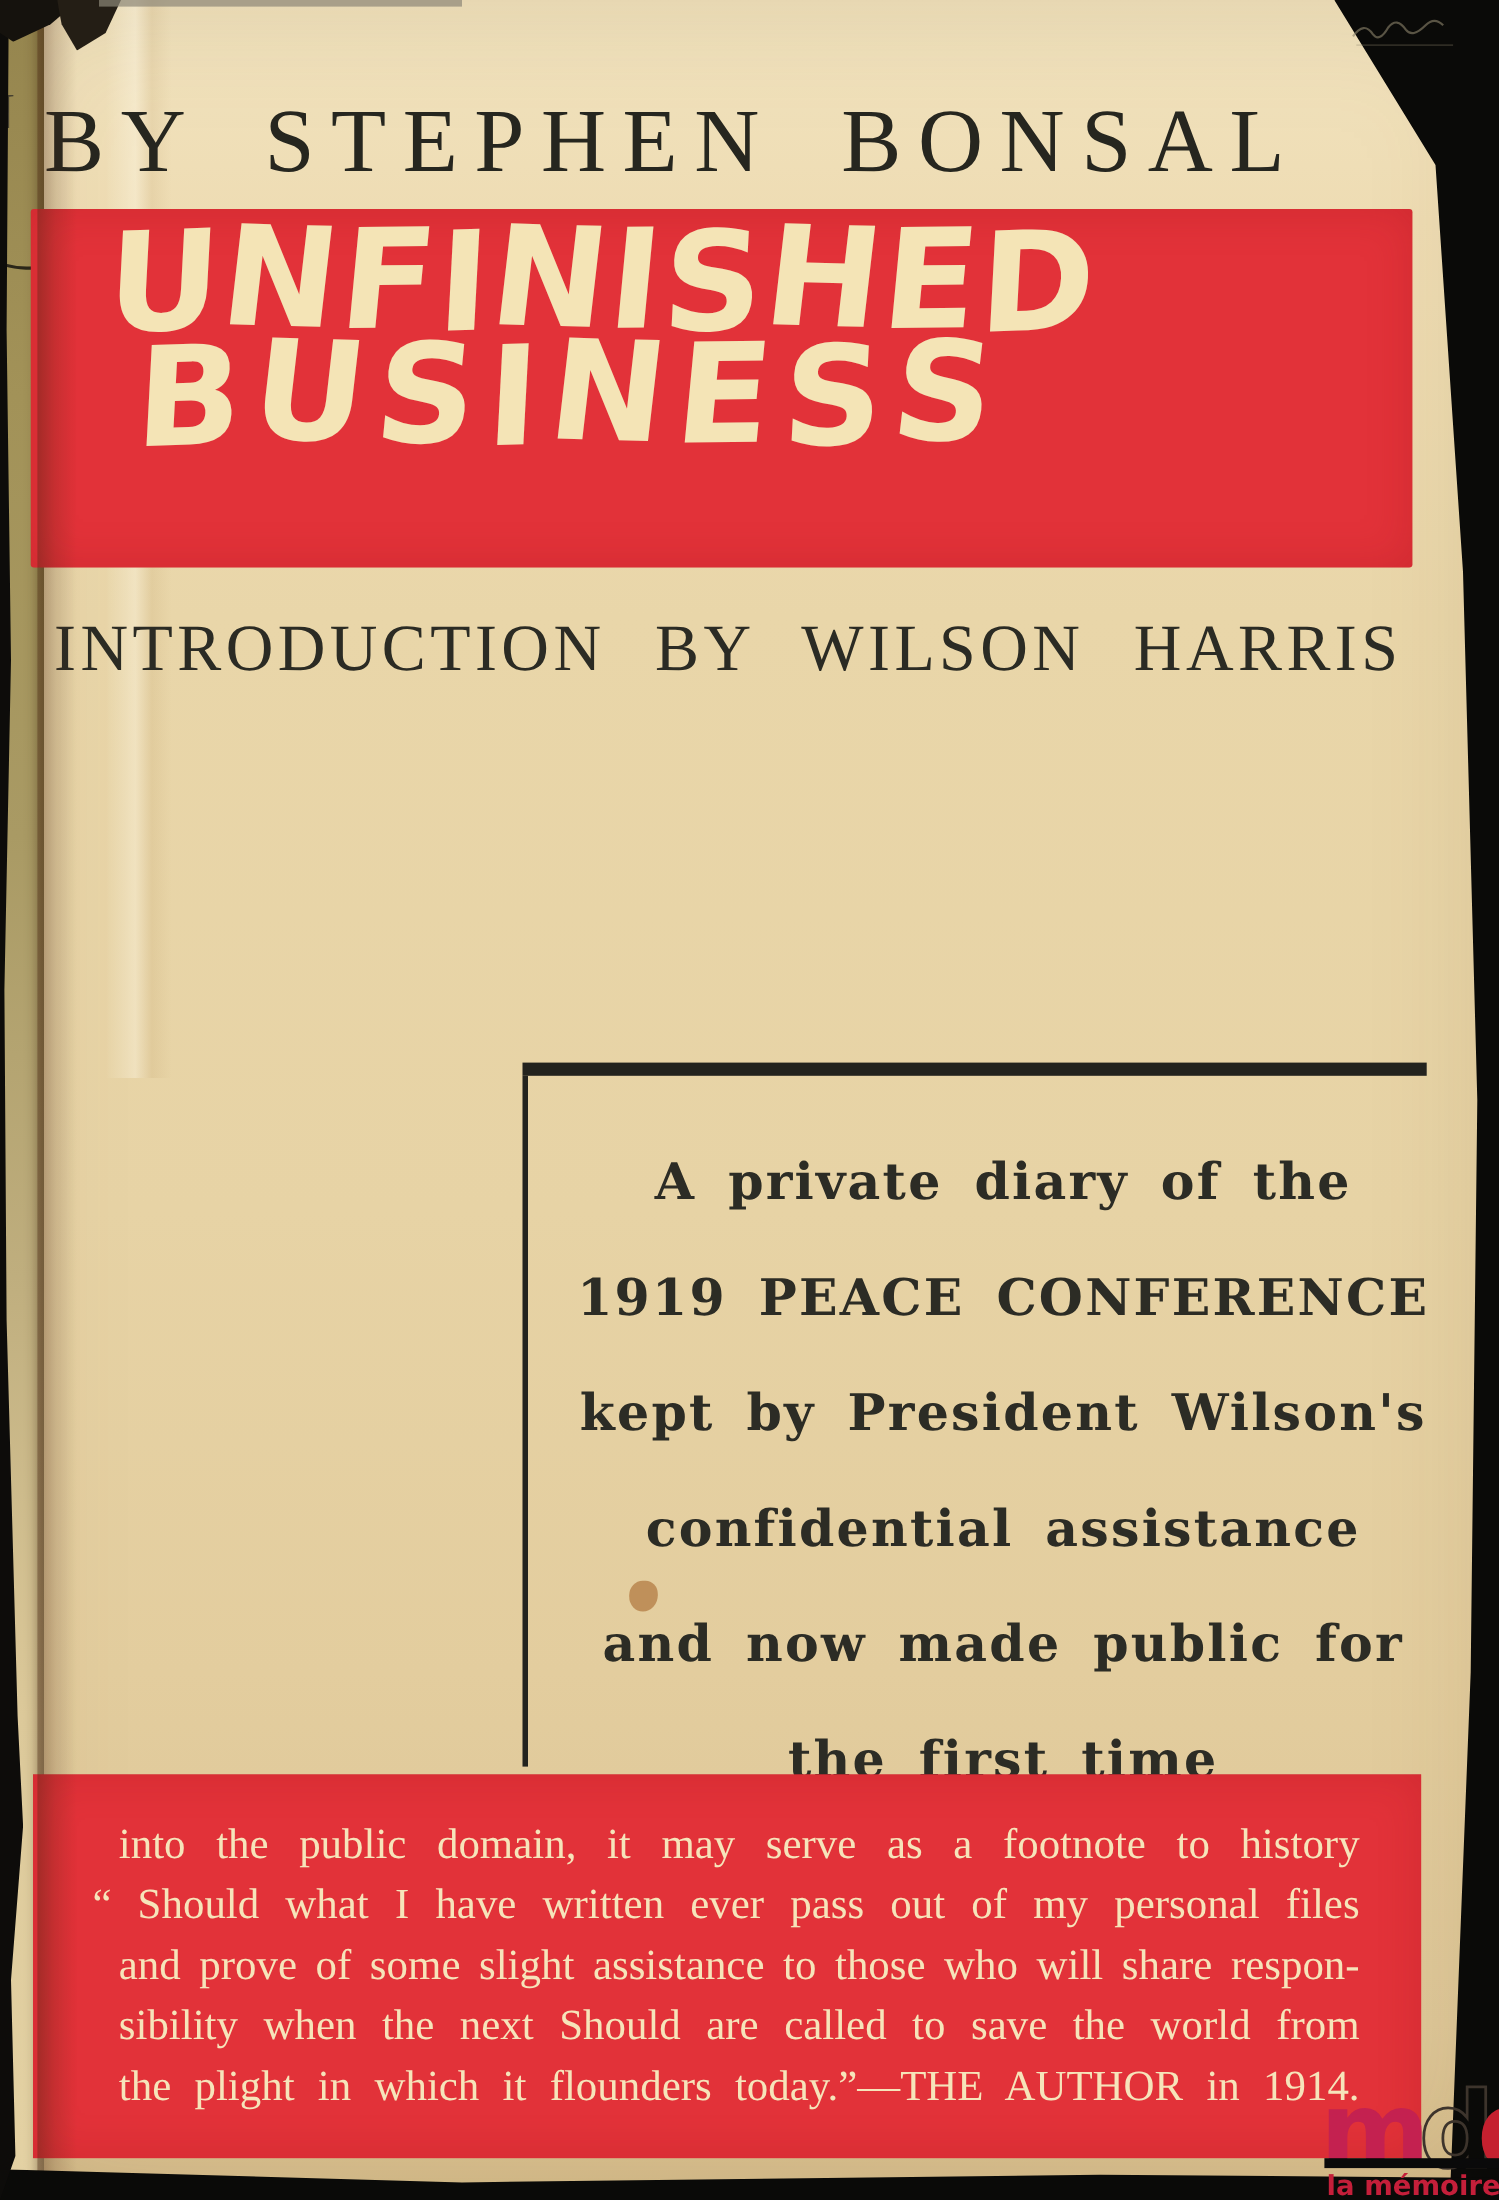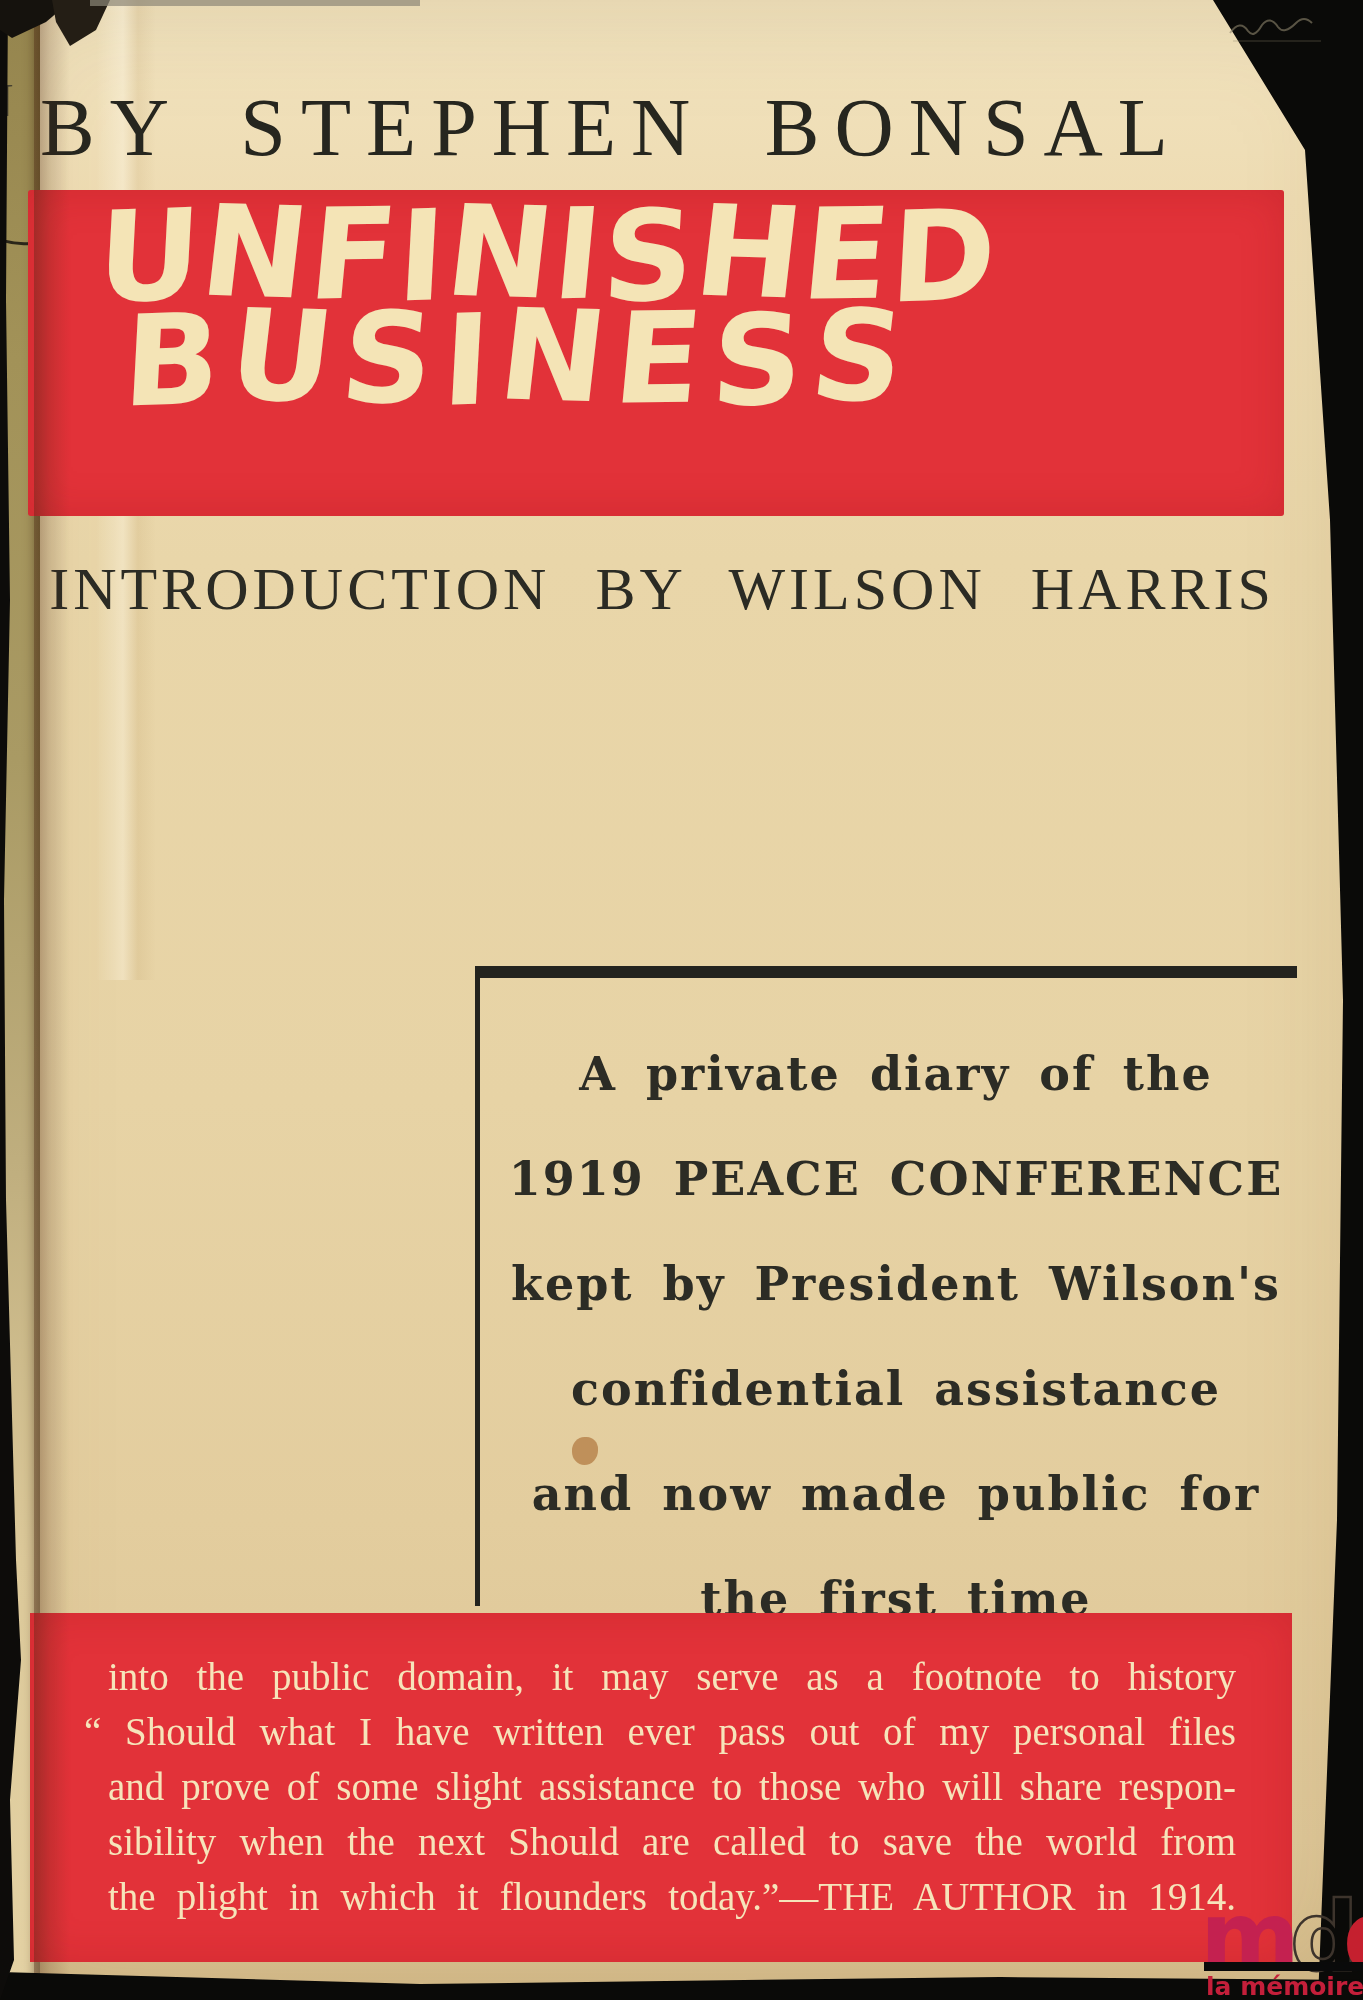--- a/index.html
+++ b/index.html
@@ -52,21 +52,21 @@
   
   .intro-line{position:absolute;left:40px;top:556px;width:1244px;z-index:3;
     text-align:center;font-size:60px;line-height:66px;
     letter-spacing:4px;word-spacing:26px;color:#2b2b24;}
 
   
   .rule-top{position:absolute;left:475px;top:966px;width:822px;height:12px;
     background:#23231e;z-index:3;}
   .rule-left{position:absolute;left:475px;top:978px;width:5px;height:628px;
     background:#23231e;z-index:3;}
-  .blurb{position:absolute;left:482px;top:1022px;width:828px;z-index:3;
+  .blurb{position:absolute;left:498px;top:1022px;width:828px;z-index:3;
     text-align:center;font-family:"DejaVu Serif",serif;font-weight:bold;
     font-size:46px;line-height:105px;letter-spacing:2px;word-spacing:11px;
     color:var(--blurb_ink,#2c2c25);}
   .stain{position:absolute;left:572px;top:1437px;width:26px;height:28px;z-index:3;
     background:#b9854e;border-radius:50% 45% 55% 50%;opacity:.85;}
 
   
   .band-quote{position:absolute;left:30px;top:1613px;width:1262px;height:349px;z-index:3;
     background:var(--band_red,#e23239);
     box-shadow:inset 0 0 40px rgba(150,20,25,.22);}

